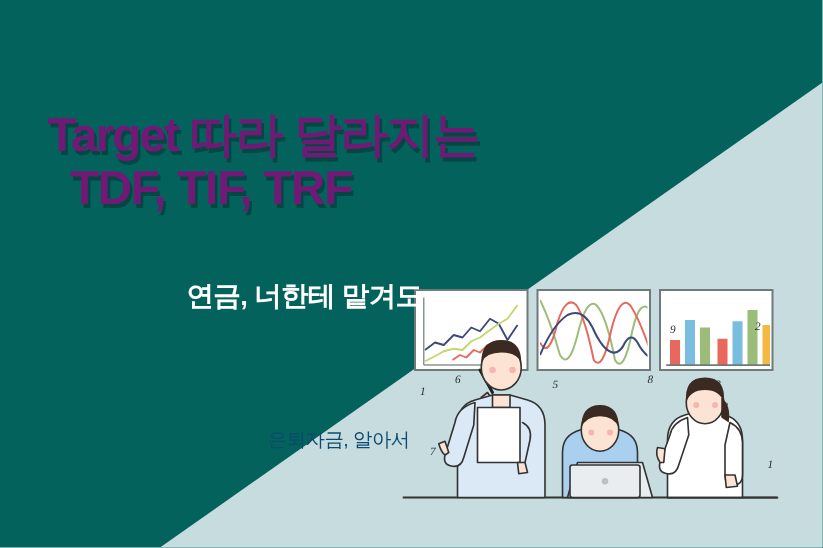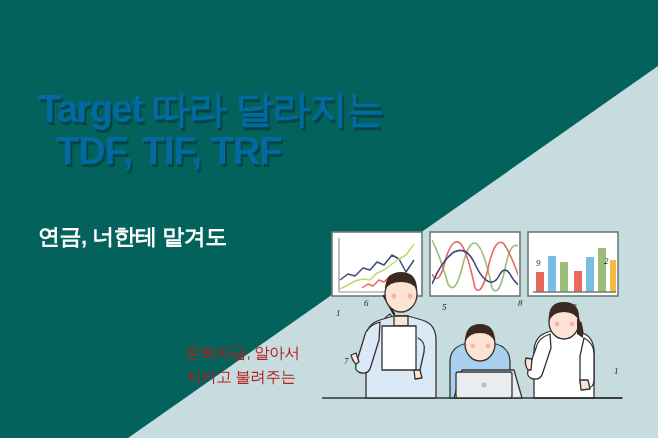--- a/index.html
+++ b/index.html
@@ -18,40 +18,40 @@
     clip-path:polygon(0 0, 658px 0, 658px 66px, 128px 438px, 0 438px);
   }
 
   
   .illo{position:absolute;left:322px;top:222px;width:336px;height:216px;}
   .illo svg{display:block;width:336px;height:216px;}
 
   
   .headline{
     position:absolute;left:38px;top:70px;width:420px;
-    color:#0369a1;font-weight:800;letter-spacing:-1px;
+    color:#701a75;font-weight:800;letter-spacing:-1px;
     line-height:0.98;
     text-shadow:2px 3px 0 rgba(0,40,38,.45);
     font-family:"Liberation Sans","DejaVu Sans",sans-serif;
   }
   .headline .l1{display:block;font-size:38px;white-space:nowrap;}
   .headline .l1 .brand{letter-spacing:-1.5px;}
   .headline .l2{display:block;font-size:38px;margin-top:4px;white-space:nowrap;margin-left:18px;}
 
   .subhead{
     position:absolute;left:38px;top:222px;width:300px;
     color:#ffffff;font-size:22px;font-weight:700;line-height:1.38;
     letter-spacing:-.5px;
   }
-  .subhead span{display:block;}
+  .subhead span{display:block;text-align:right;}
 
   .kicker{
     position:absolute;left:186px;top:341px;width:170px;
-    color:#b91c1c;font-size:15.5px;font-weight:500;line-height:1.55;
-    letter-spacing:-.4px;
+    color:#0c4a6e;font-size:15.5px;font-weight:500;line-height:1.55;
+    letter-spacing:-.4px;text-align:center;
   }
   .kicker span{display:block;}
 </style>
 </head>
 <body>
 
 <div id="stage">
 
   <div class="bg-light"></div>
   <div class="bg-teal"></div>
@@ -170,16 +170,15 @@
     </span>
     <span class="l2">TDF, TIF, TRF</span>
   </h1>
 
   <div class="subhead">
     <span>연금, 너한테 맡겨도</span>
   </div>
 
   <div class="kicker">
     <span>은퇴자금, 알아서</span>
-    <span>지키고 불려주는</span>
   </div>
 
 </div>
 
 </body></html>

